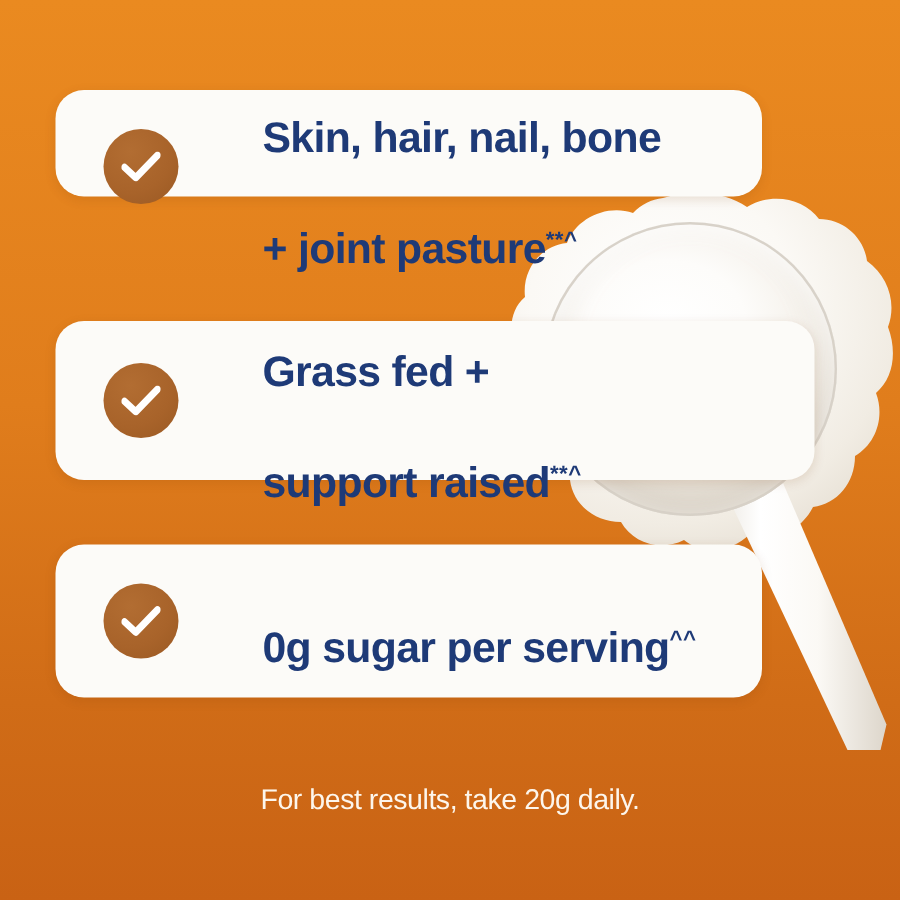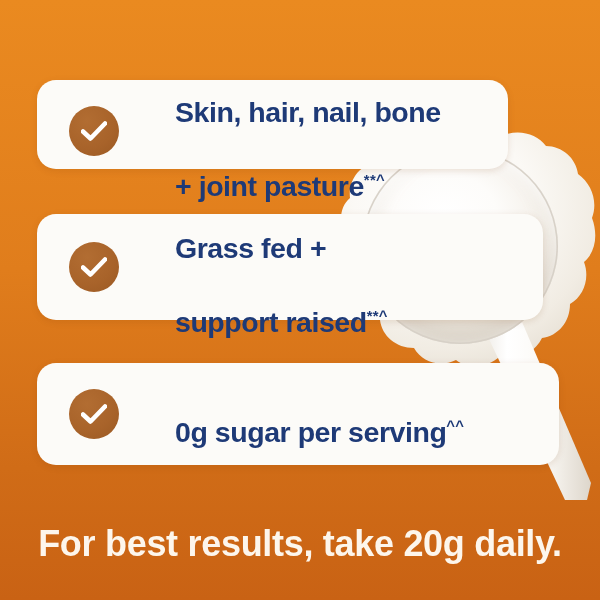--- a/index.html
+++ b/index.html
@@ -78,23 +78,23 @@
   
   .card {
     position: absolute;
     left: 37px;
     background: #fcfbf8;
     border-radius: 19px;
     display: flex;
     align-items: center;
     box-shadow: 0 2px 7px rgba(120,58,10,0.14);
   }
-  .card-1 { top: 80px;  width: 471px; height: 89px; }
+  .card-1 { top: 60px;  width: 471px; height: 71px; }
   .card-2 { top: 214px; width: 506px; height: 106px; }
-  .card-3 { top: 363px; width: 522px; height: 102px; }
+  .card-3 { top: 363px; width: 471px; height: 102px; }
 
   .check-badge {
     position: absolute;
     left: 32px;
     width: 50px;
     height: 50px;
     border-radius: 50%;
     background: radial-gradient(circle at 36% 30%, #b26d32 0%, #a8632a 58%, #9a5923 100%);
     display: flex;
     align-items: center;
@@ -123,22 +123,22 @@
   }
 
   
   .footer-note {
     position: absolute;
     left: 0;
     right: 0;
     top: 523px;
     text-align: center;
     color: #fdf6ec;
-    font-size: 36px;
-    font-weight: 700;
+    font-size: 19px;
+    font-weight: 400;
     letter-spacing: -0.3px;
   }
 </style>
 </head>
 <body>
 
 <div id="stage">
 
   <div class="photo-layer">
 

